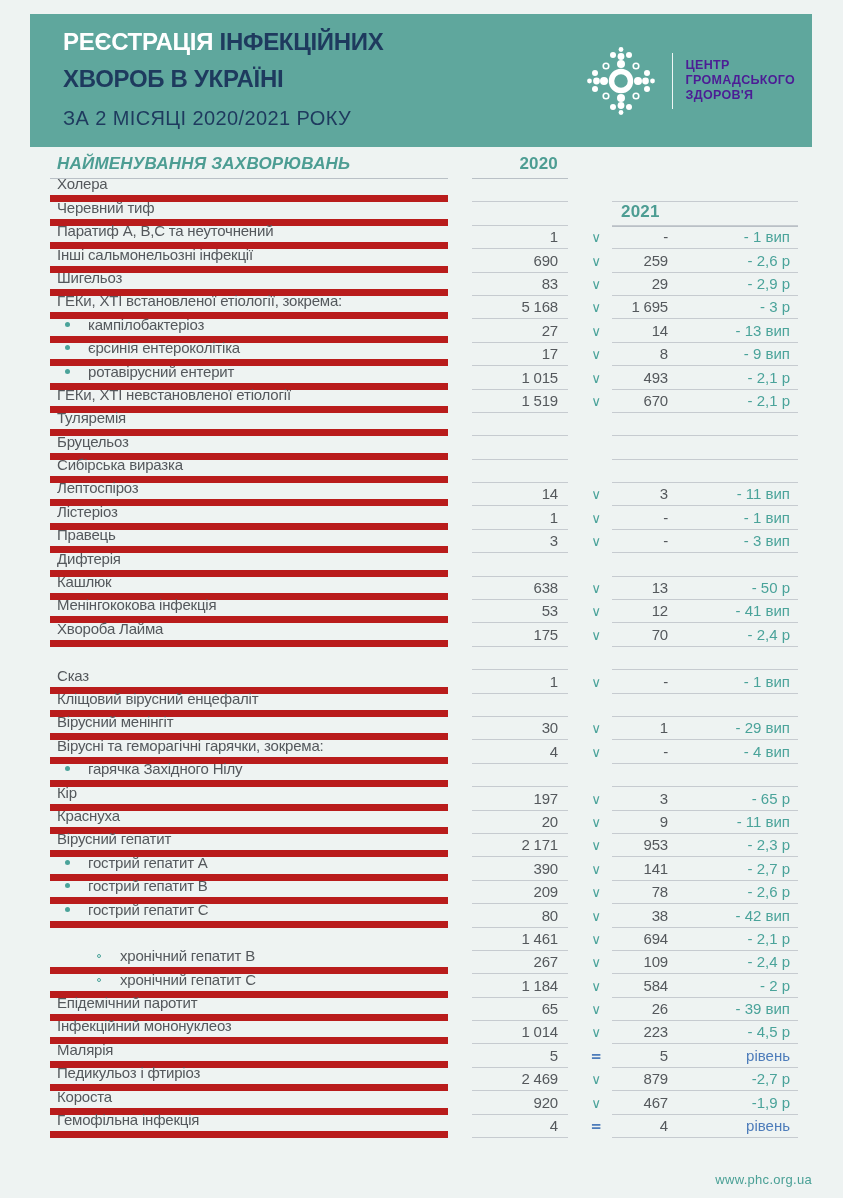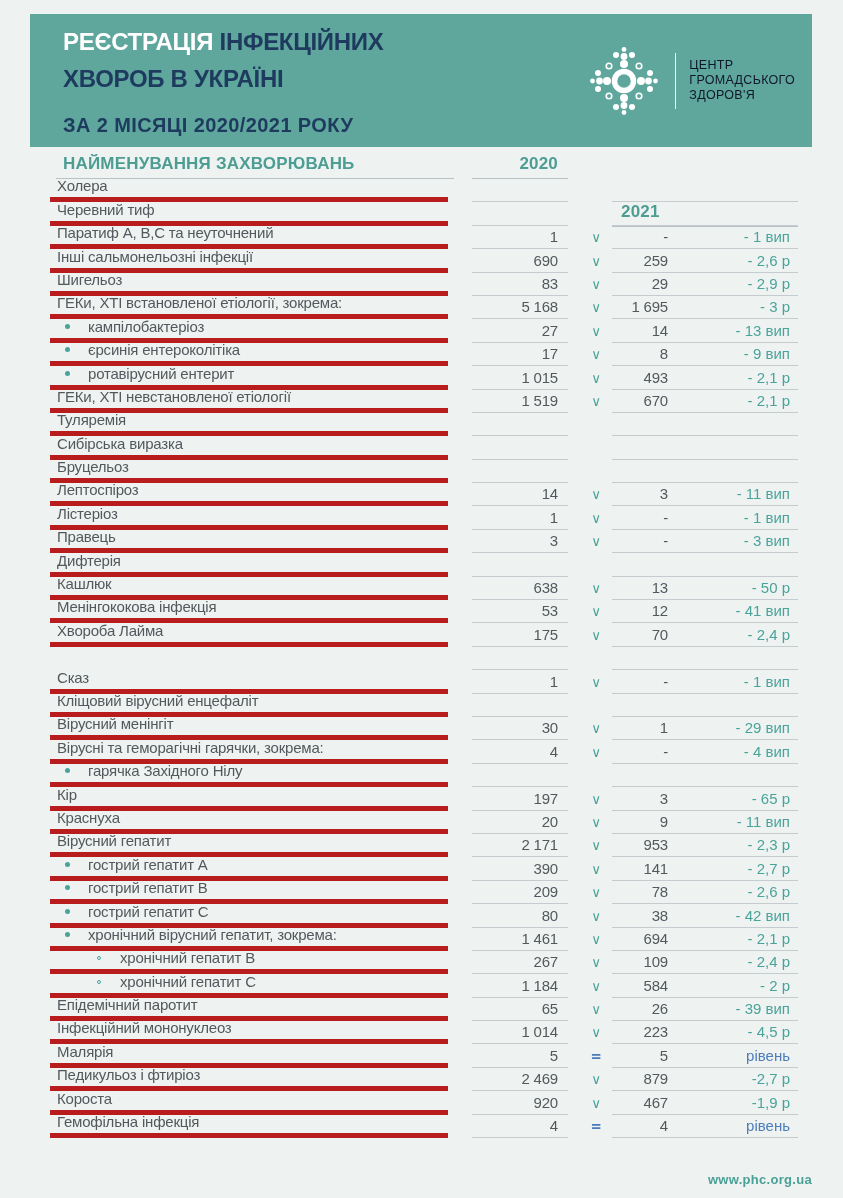--- a/index.html
+++ b/index.html
@@ -16,71 +16,71 @@
     position:absolute; left:30px; top:14px; width:782px; height:133px;
     background:#5fa79d;
   }
   .titles { position:absolute; left:33px; top:9px; }
   .t1 {
     margin:0; font-size:24px; font-weight:bold; line-height:37px;
     color:#1e3a5e; letter-spacing:-0.3px;
   }
   .t1 .accent { color:#ffffff; }
   .subtitle {
-    font-size:20px; color:#1e3a5e; font-weight:700;
-    margin-top:17px; letter-spacing:0.4px;
+    font-size:20px; color:#1e3a5e; font-weight:400;
+    margin-top:10px; letter-spacing:0.4px;
   }
   .logo {
     position:absolute; right:17px; top:0; height:100%;
     display:flex; align-items:center; gap:13px;
   }
   .logo-sep { width:1px; height:56px; background:#ffffff; opacity:0.9; }
   .logo-text {
-    color:#0f172a; font-weight:normal; font-size:12.5px;
+    color:#4c1d95; font-weight:bold; font-size:12.5px;
     line-height:15px; letter-spacing:0.3px;
   }
 
   
   .thead { position:absolute; left:0; top:155px; width:843px; height:24px; }
   .th { position:absolute; top:0; height:100%; display:flex; align-items:flex-end;
         color:#4d9d93; font-weight:bold; font-size:17px; letter-spacing:0.2px;
         border-bottom:1px solid #b9c0c6; padding-bottom:4px; }
-  .th-name  { left:56px;  width:398px; padding-left:7px; }
+  .th-name  { left:50px;  width:398px; padding-left:7px;font-style:italic; }
   .th-2020  { left:472px; width:96px;  justify-content:flex-end; padding-right:10px; }
   .th-2021  { left:612px; width:186px; padding-left:9px;margin-top:48px; }
 
   
   .tbody { position:absolute; left:0; top:179px; width:843px; }
   .row { position:relative; height:23.4px; }
   .cell {
     position:absolute; top:0; height:100%;
     display:flex; align-items:flex-end;
     font-size:15px; color:#54585c; letter-spacing:-0.2px;
   }
-  .name-cell { left:50px; width:398px; border-bottom:5px solid #b91c1c; padding:0 0 3px 7px; }
+  .name-cell { left:50px; width:398px; border-bottom:7px solid #b91c1c; padding:0 0 3px 7px; }
   .indent-1 .name-cell { padding-left:38px; }
   .indent-2 .name-cell { padding-left:70px; }
   .bullet { display:none; position:absolute; bottom:9px; border-radius:50%; }
   .indent-1 .bullet { display:block; left:15px; width:5px; height:5px; background:#4aa39a; }
   .indent-2 .bullet { display:block; left:47px; width:4px; height:4px;
                       border:1.5px solid #4aa39a; background:transparent; }
   .c2020 { left:472px; width:96px; border-bottom:1px solid #c6cbd0;
            justify-content:flex-end; padding:0 10px 3px 0; }
   .trend { left:576px; width:40px; justify-content:center; padding-bottom:4px;
            color:#4aa39a; font-size:13.5px; font-family:"DejaVu Sans", sans-serif; }
   .c2021 { left:612px; width:186px; border-bottom:1px solid #c6cbd0; }
   .c2021 .num { position:absolute; left:0; bottom:3px; width:56px; text-align:right; }
   .c2021 .chg { position:absolute; right:8px; bottom:3px; color:#4aa39a; letter-spacing:0;margin-top:12px; }
   .eq-row .trend { color:#4d7cba; font-weight:bold; }
   .eq-row .chg   { color:#4d7cba; }
 
   
   .footer {
     position:absolute; right:31px; top:1172px;
-    font-size:13px; font-weight:bold; color:#4aa096; letter-spacing:0.3px;
+    font-size:13px; font-weight:normal; color:#4aa096; letter-spacing:0.3px;
     text-decoration:none;
   }
 </style>
 </head>
 <body>
 
 <div class="banner">
   <div class="titles">
     <h1 class="t1"><span class="accent">РЕЄСТРАЦІЯ</span> <span>ІНФЕКЦІЙНИХ</span></h1>
     <h1 class="t1">ХВОРОБ В УКРАЇНІ</h1>
@@ -263,33 +263,33 @@
     <div class="cell c2020"></div>
     <div class="cell trend"></div>
     <div class="cell c2021">
       <span class="num"></span>
       <span class="chg"></span>
     </div>
   </div>
     <div class="row indent-0">
     <div class="cell name-cell">
 
+      <span>Бруцельоз</span>
+    </div>
+    <div class="cell c2020"></div>
+    <div class="cell trend"></div>
+    <div class="cell c2021">
+      <span class="num"></span>
+      <span class="chg"></span>
+    </div>
+  </div>
+    <div class="row indent-0">
+    <div class="cell name-cell">
+
       <span>Сибірська виразка</span>
-    </div>
-    <div class="cell c2020"></div>
-    <div class="cell trend"></div>
-    <div class="cell c2021">
-      <span class="num"></span>
-      <span class="chg"></span>
-    </div>
-  </div>
-    <div class="row indent-0">
-    <div class="cell name-cell">
-
-      <span>Бруцельоз</span>
     </div>
     <div class="cell c2020"></div>
     <div class="cell trend"></div>
     <div class="cell c2021">
       <span class="num"></span>
       <span class="chg"></span>
     </div>
   </div>
     <div class="row indent-0">
     <div class="cell name-cell">
@@ -509,24 +509,20 @@
       <span>гострий гепатит С</span>
     </div>
     <div class="cell c2020">80</div>
     <div class="cell trend">∨</div>
     <div class="cell c2021">
       <span class="num">38</span>
       <span class="chg">- 42 вип</span>
     </div>
   </div>
     <div class="row indent-1">
-    <div class="cell name-cell">
-      <span class="bullet"></span>
-      <span>хронічний вірусний гепатит, зокрема:</span>
-    </div>
     <div class="cell c2020">1 461</div>
     <div class="cell trend">∨</div>
     <div class="cell c2021">
       <span class="num">694</span>
       <span class="chg">- 2,1 р</span>
     </div>
   </div>
     <div class="row indent-2">
     <div class="cell name-cell">
       <span class="bullet"></span>

